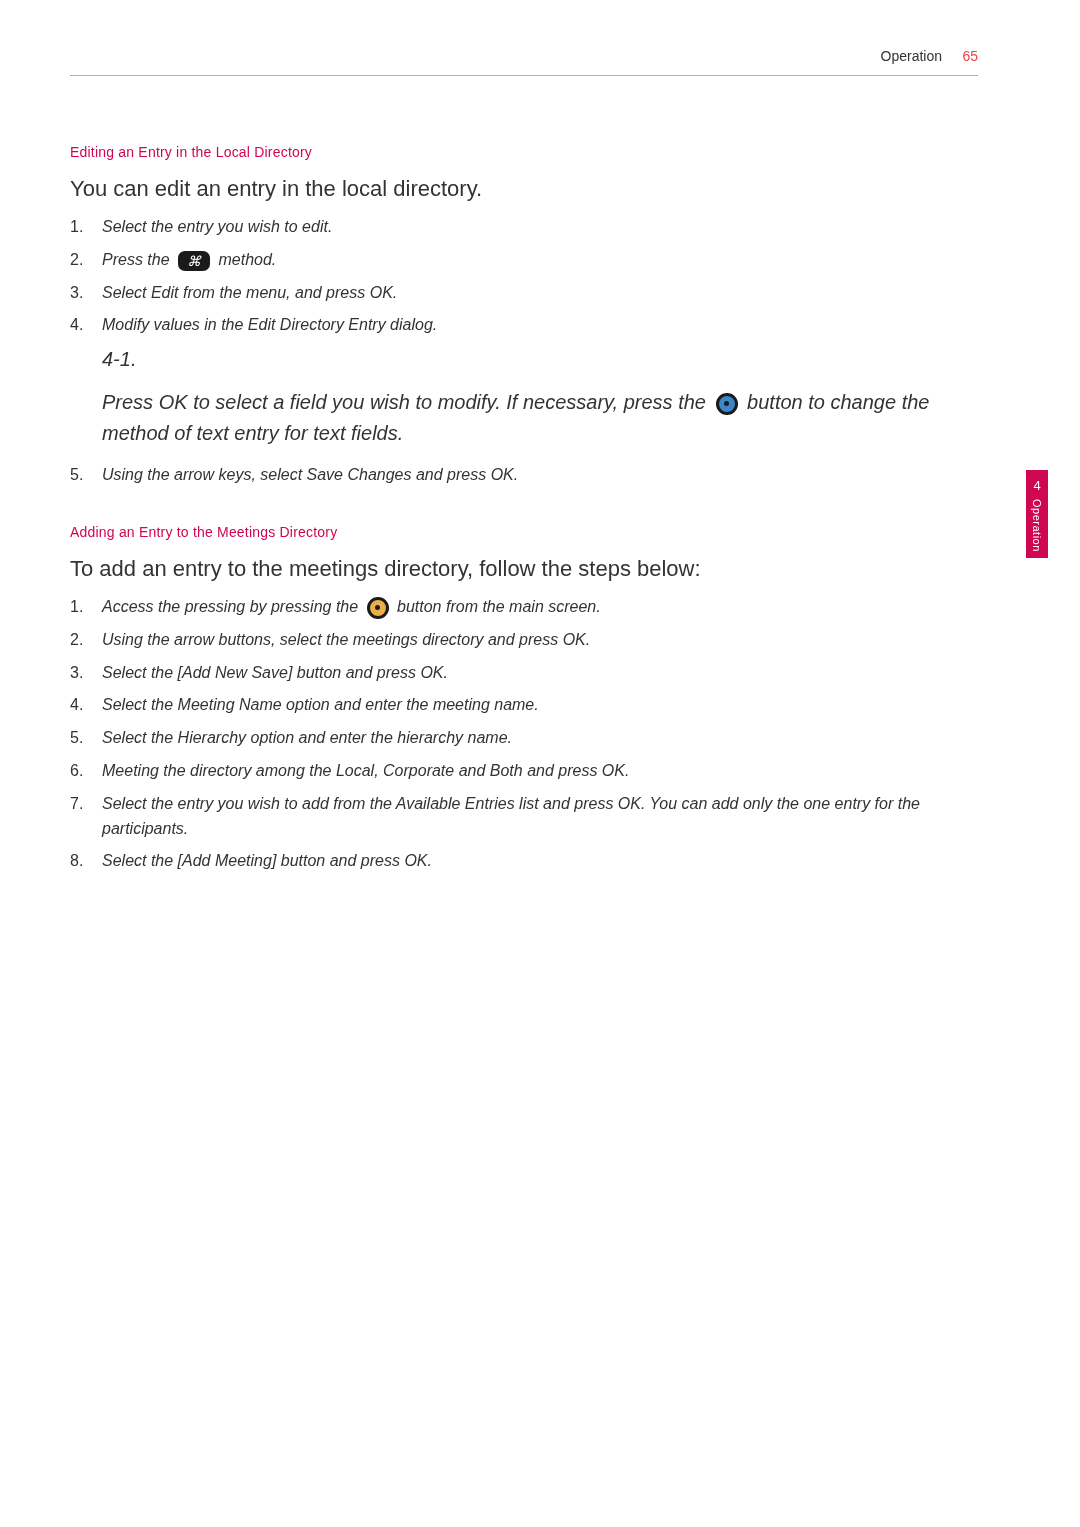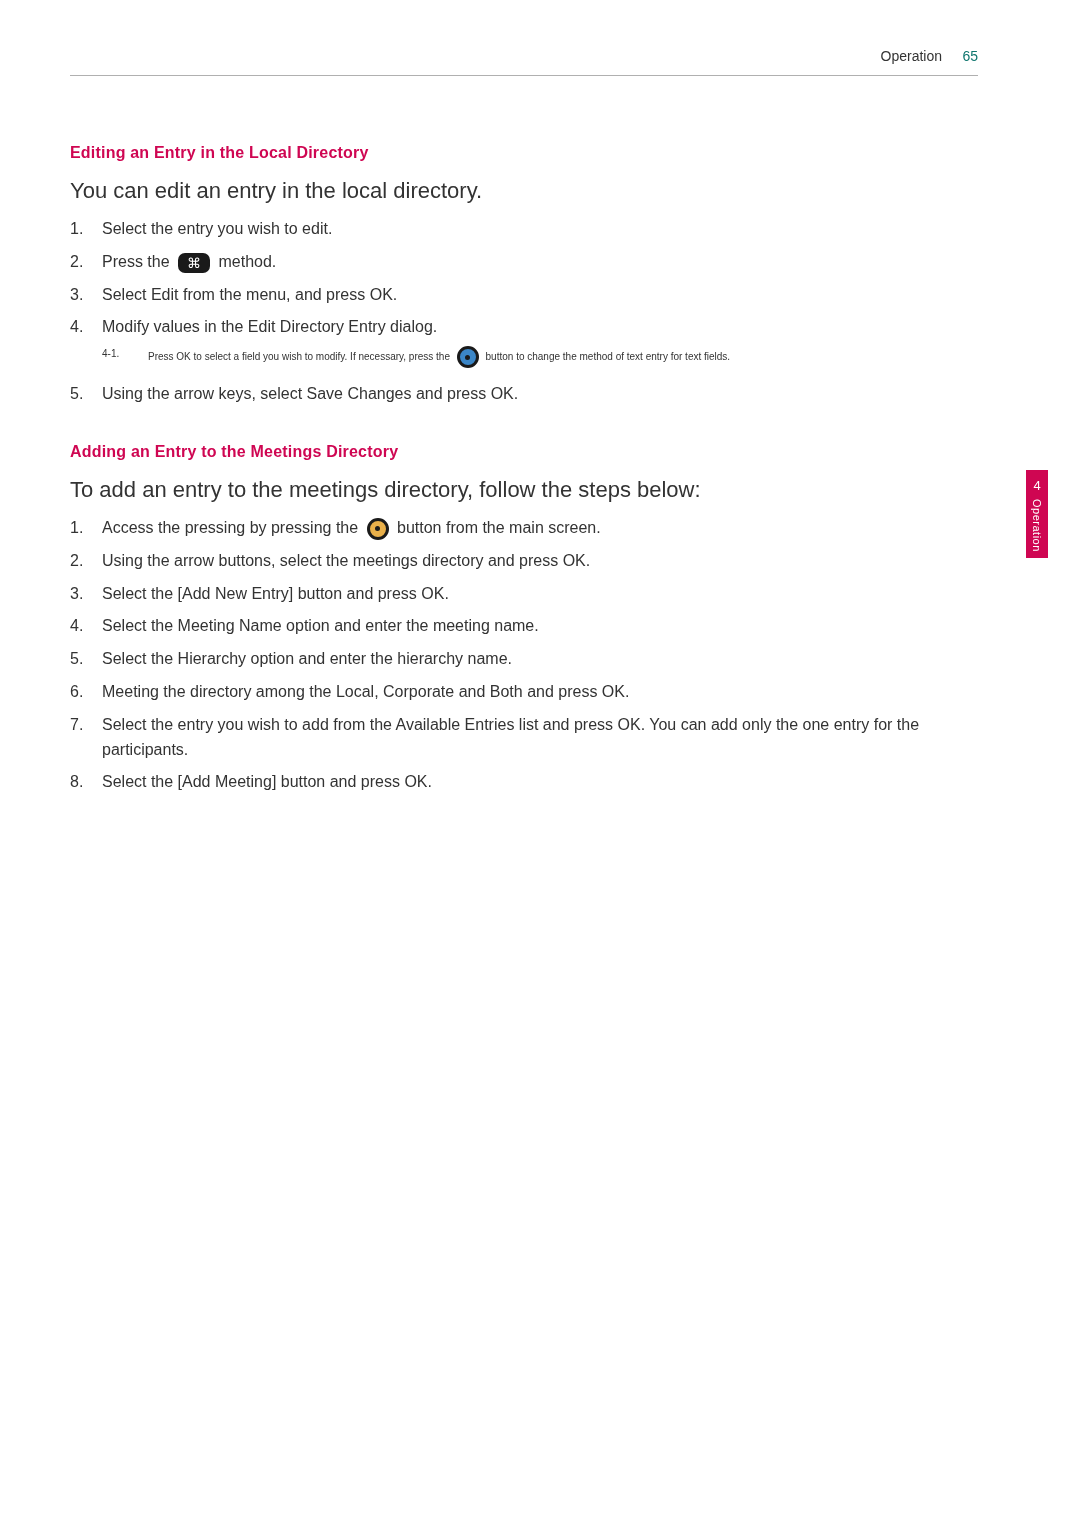--- a/index.html
+++ b/index.html
@@ -1,30 +1,30 @@
 <!DOCTYPE html>
 <html><head>
 <meta charset="utf-8">
 <style>
   * { box-sizing: border-box; margin: 0; padding: 0; }
   html, body { width: 1080px; height: 1527px; background: #fff; font-family: "Segoe UI", "Helvetica Neue", Arial, sans-serif; color: #2b2b2b; }
   .page { position: relative; width: 1048px; height: 1527px; padding: 56px 70px 60px 66px; }
   .hdr { position: absolute; top: 52px; right: 70px; left: 70px; border-bottom: 1px solid #b0b0b0; height: 24px; }
   .hdr .section { position: absolute; right: 36px; top: -4px; font-size: 14px; color: #333; }
-  .hdr .pgnum { position: absolute; right: 0; top: -4px; font-size: 14px; color: #0f766e; }
+  .hdr .pgnum { position: absolute; right: 0; top: -4px; font-size: 14px; color: #ef4444; }
   .content { position: absolute; top: 130px; left: 70px; right: 70px; }
-  h2 { color: #cf0652; font-weight: 700; font-size: 16px; margin-top: 14px; margin-bottom: 12px; letter-spacing: .2px; }
+  h2 { color: #cf0652; font-weight: 400; font-size: 14px; margin-top: 14px; margin-bottom: 12px; letter-spacing: .2px; }
   .intro { font-size: 22px; color: #333; margin-bottom: 10px; line-height: 1.5; }
   ol.steps { list-style: none; counter-reset: step; padding-left: 0; }
   ol.steps > li { counter-increment: step; display: flex; gap: 12px; font-size: 16px; color: #333; line-height: 1.55; margin-bottom: 8px; }
   ol.steps > li::before { content: counter(step) "."; min-width: 20px; }
   ol.steps ol.sub { list-style: none; padding-left: 0; margin-top: 6px; }
-  ol.steps ol.sub > li { display: flex; gap: 12px; font-size: 10px; color: #333; line-height: 1.55; margin-bottom: 6px; }
+  ol.steps ol.sub > li { display: flex; gap: 12px; font-size: 20px; color: #333; line-height: 1.55; margin-bottom: 6px; flex-direction: column; }
   .sub-label { min-width: 34px; }
-  .li-body { flex: 1; }
+  .li-body { flex: 1; font-style: italic; }
   .inline-icon { display: inline-flex; vertical-align: middle; margin: 0 4px; }
   .btn-black { background: #1a1a1a; border-radius: 7px; padding: 2px 8px; color: #fff; font-size: 14px; line-height: 1; display: inline-flex; align-items: center; justify-content: center; height: 20px; min-width: 32px; }
   .btn-circle { width: 22px; height: 22px; border-radius: 50%; border: 3px solid #1a1a1a; display: inline-flex; align-items: center; justify-content: center; }
   .btn-circle.blue { background: #3b86c7; }
   .btn-circle.orange { background: #e9b04a; }
   .dot { width: 5px; height: 5px; border-radius: 50%; background: #1a1a1a; }
   .tab { position: absolute; right: 0; top: 470px; width: 22px; height: 88px; background: #cf0652; color: #fff; display: flex; flex-direction: column; align-items: center; justify-content: flex-start; padding-top: 8px; gap: 6px; }
   .tab .num { font-size: 13px; }
   .tab .vtxt { writing-mode: vertical-rl; font-size: 11px; letter-spacing: .5px; }
   .section2 { margin-top: 36px; }
@@ -102,21 +102,21 @@
                   <span class="dot"></span>
                 </span>
             </span>
             <span> button from the main screen.</span>
           </span>
         </li>
         <li>
           <span class="li-body">Using the arrow buttons, select the meetings directory and press OK.</span>
         </li>
         <li>
-          <span class="li-body">Select the [Add New Entry] button and press OK.</span>
+          <span class="li-body">Select the [Add New Save] button and press OK.</span>
         </li>
         <li>
           <span class="li-body">Select the Meeting Name option and enter the meeting name.</span>
         </li>
         <li>
           <span class="li-body">Select the Hierarchy option and enter the hierarchy name.</span>
         </li>
         <li>
           <span class="li-body">Meeting the directory among the Local, Corporate and Both and press OK.</span>
         </li>

